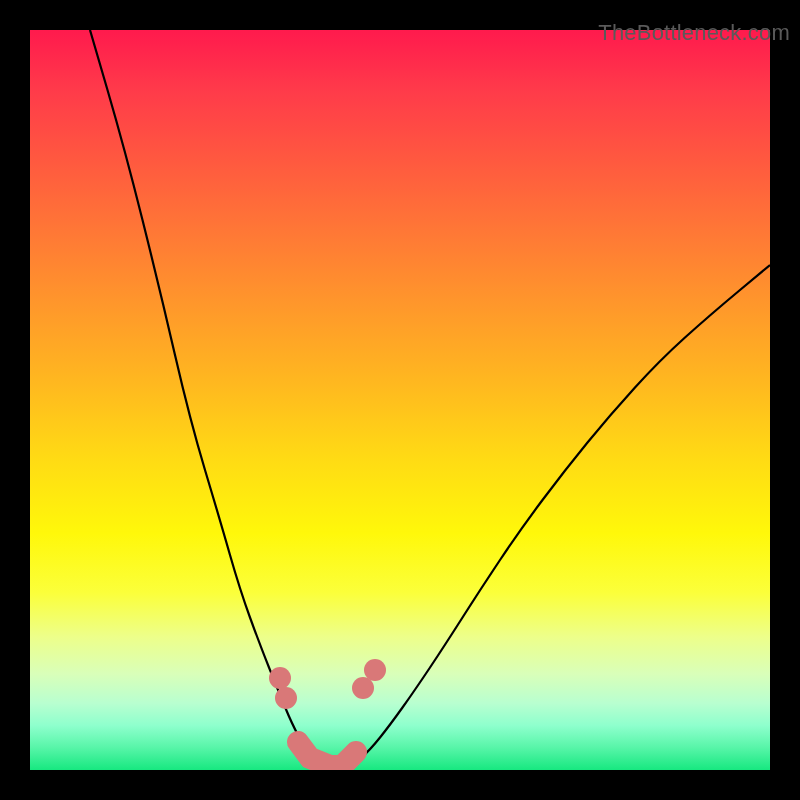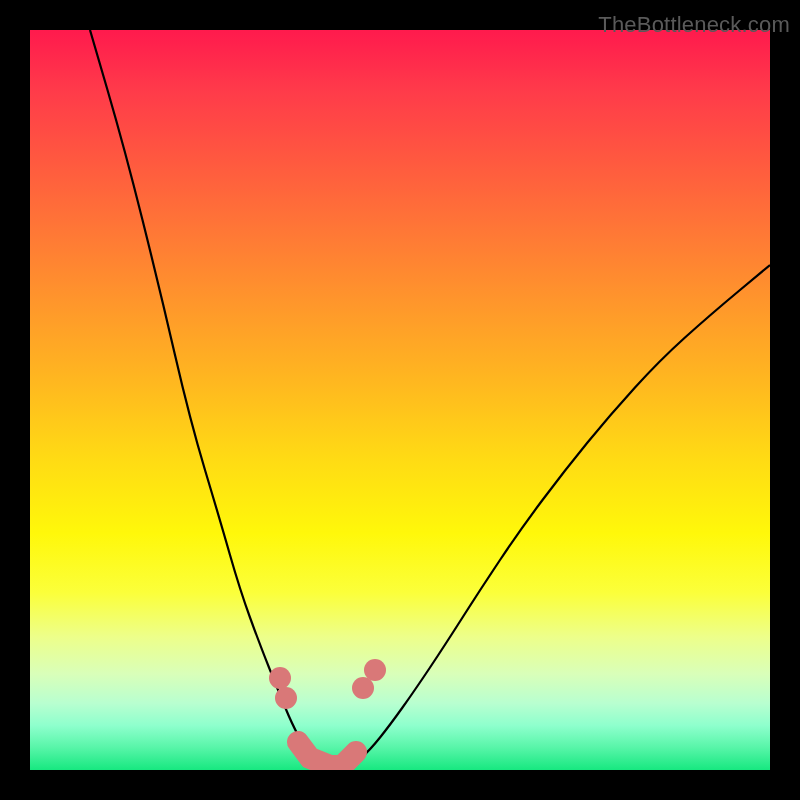--- a/index.html
+++ b/index.html
@@ -54,21 +54,21 @@
     fill: #d97878;
   }
   .segment {
     fill: none;
     stroke: #d97878;
     stroke-width: 22;
     stroke-linecap: round;
   }
   .watermark {
     position: absolute;
-    top: 12px;
+    top: 20px;
     right: 10px;
     color: #5a5a5a;
     font-size: 22px;
     letter-spacing: 0.2px;
     font-weight: 400;
     font-family: Arial, Helvetica, sans-serif;
   }
 </style>
 </head>
 <body>

